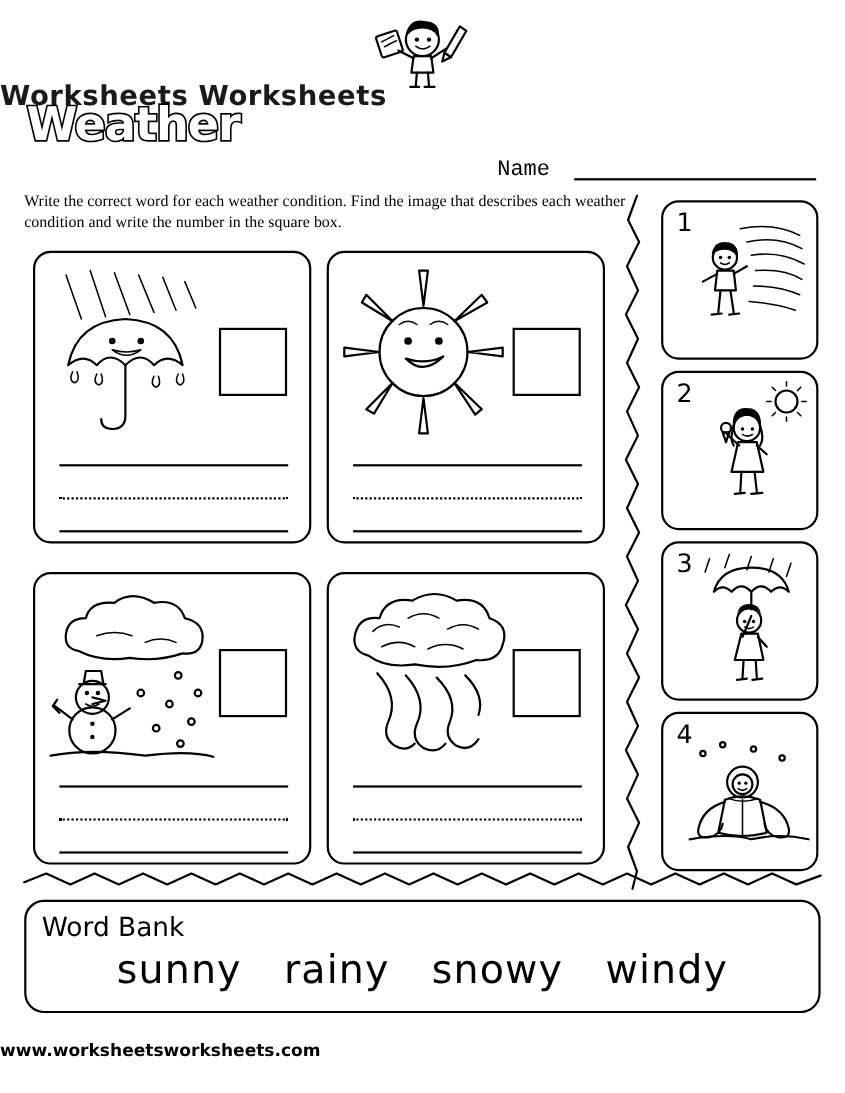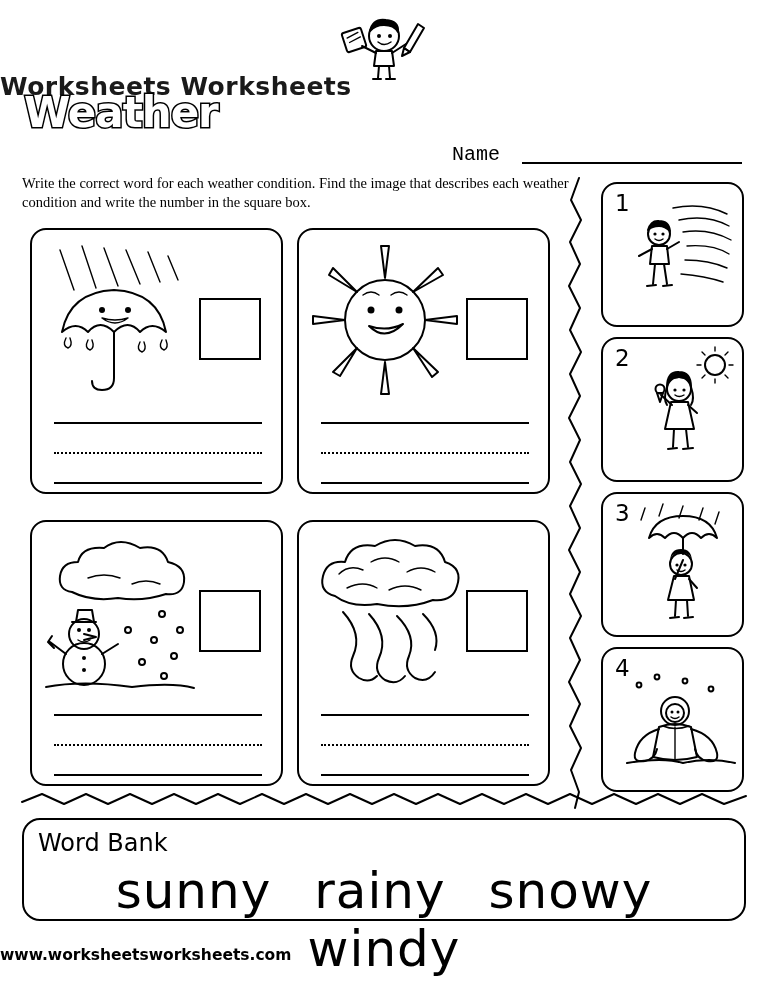--- a/index.html
+++ b/index.html
@@ -149,21 +149,21 @@
     font-size: 24px;
     font-family: "DejaVu Sans", sans-serif;
     text-align: center;
   }
   .wordbank-words {
     position: absolute;
     left: 22px;
     top: 862px;
     width: 724px;
     text-align: center;
-    font-size: 50px;
+    font-size: 36px;
     font-family: "DejaVu Sans", sans-serif;
     letter-spacing: 1px;
   }
   .wordbank-words span { margin: 0 13px; }
 
   
   .footer {
     position: absolute;
     left: 0;
     top: 946px;

